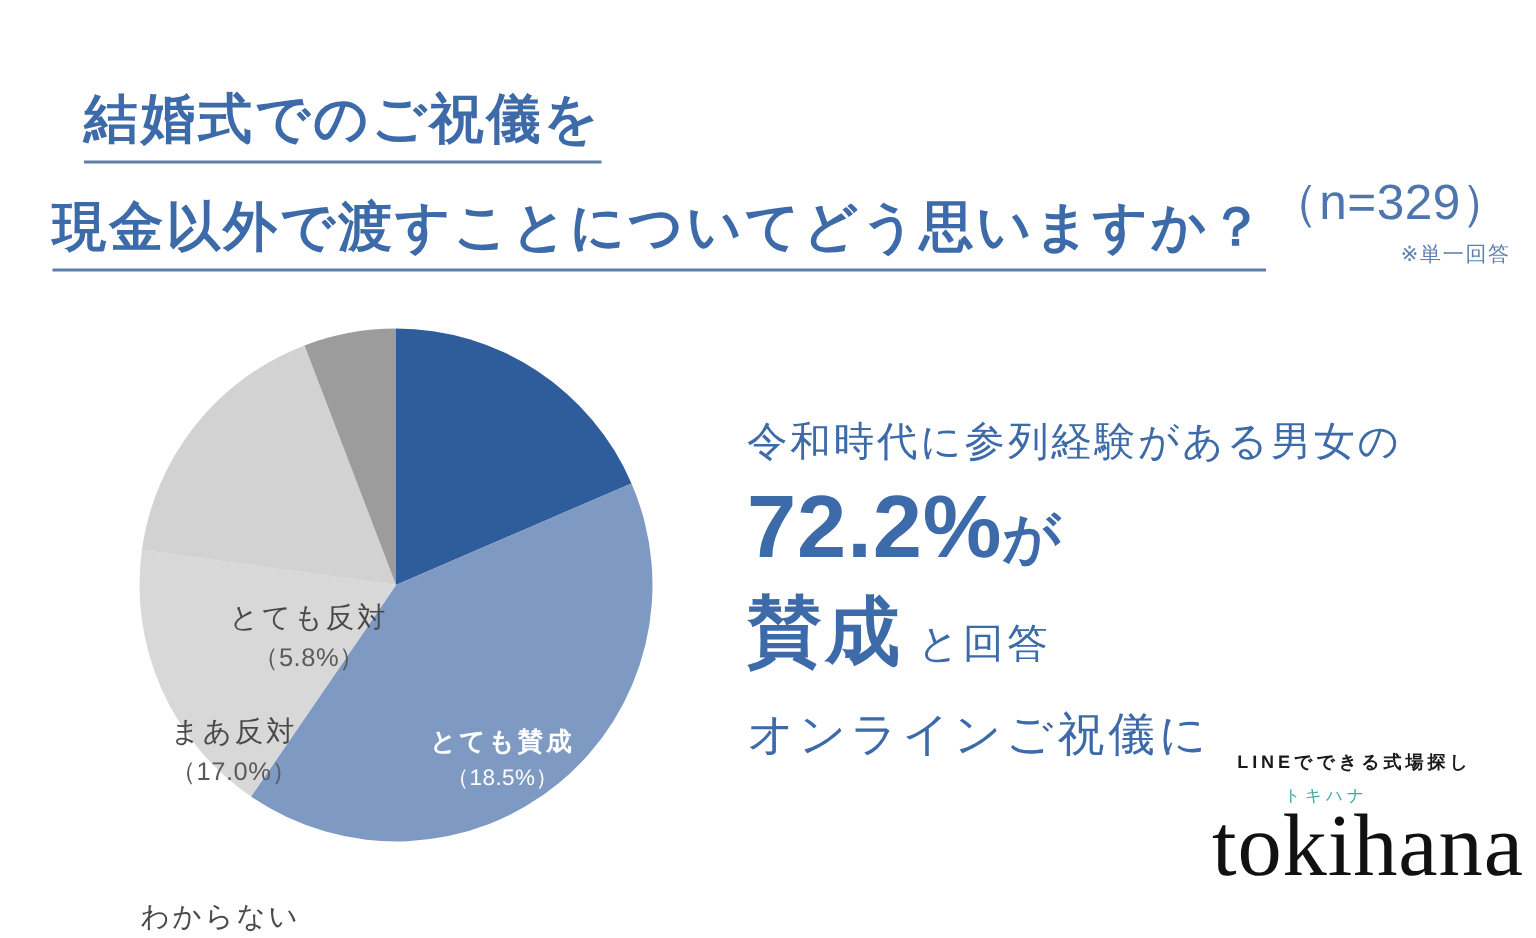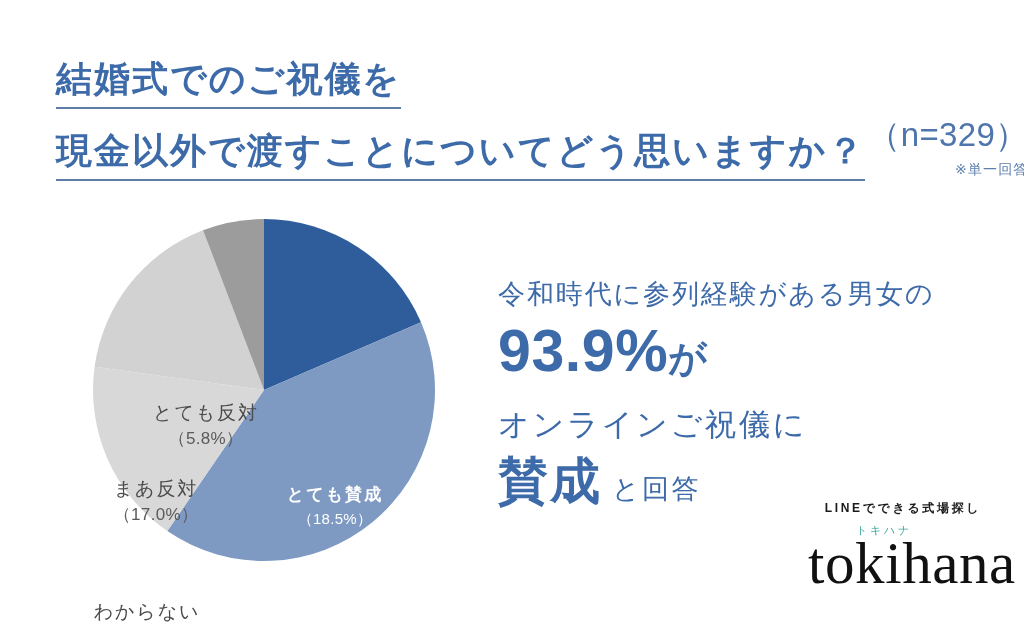--- a/index.html
+++ b/index.html
@@ -41,20 +41,21 @@
   .title-line-1 {
     display: inline-block;
     padding-bottom: 7px;
     border-bottom: 2px solid #5E7EA8;
   }
 
   .title-row-2 {
     display: flex;
     align-items: flex-end;
     margin-top: 9px;
+    justify-content: center;
   }
 
   .title-line-2 {
     display: inline-block;
     padding-bottom: 7px;
     border-bottom: 2px solid #5E7EA8;
   }
 
   .sample-wrap {
     display: flex;
@@ -299,27 +300,27 @@
 
     <div class="pie-outer-label lbl-totemo-hantai">
       <span class="lbl-name">とても反対</span>
       <span class="lbl-pct">（5.8%）</span>
     </div>
   </div>
 
   <div class="callout">
     <div class="callout-line co-lead">令和時代に参列経験がある男女の</div>
     <div class="callout-line co-big-pct">
-      <span>93.9%</span><span class="suffix">が</span>
-    </div>
-    <div class="callout-line co-mid">オンラインご祝儀に</div>
+      <span>72.2%</span><span class="suffix">が</span>
+    </div>
     <div class="callout-line co-answer">
       <span class="big">賛成</span>
       <span class="small">と回答</span>
     </div>
+    <div class="callout-line co-mid">オンラインご祝儀に</div>
   </div>
 
   <div class="logo">
     <div class="logo-tagline">LINEでできる式場探し</div>
     <div class="logo-katakana">トキハナ</div>
     <div class="logo-wordmark">tokihana</div>
   </div>
 
 </div>
 

